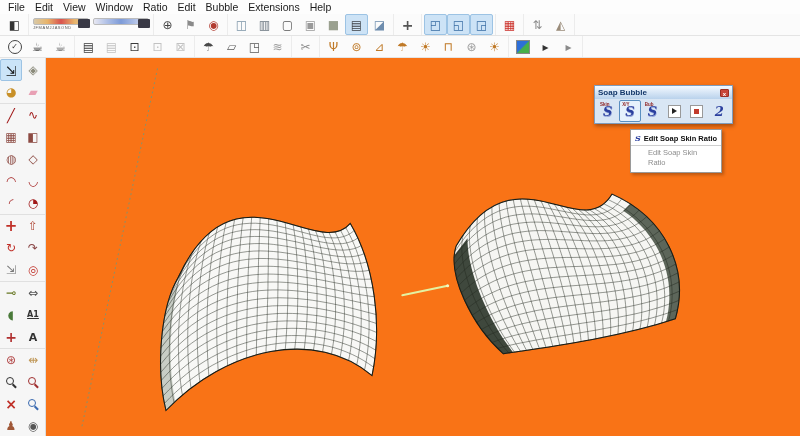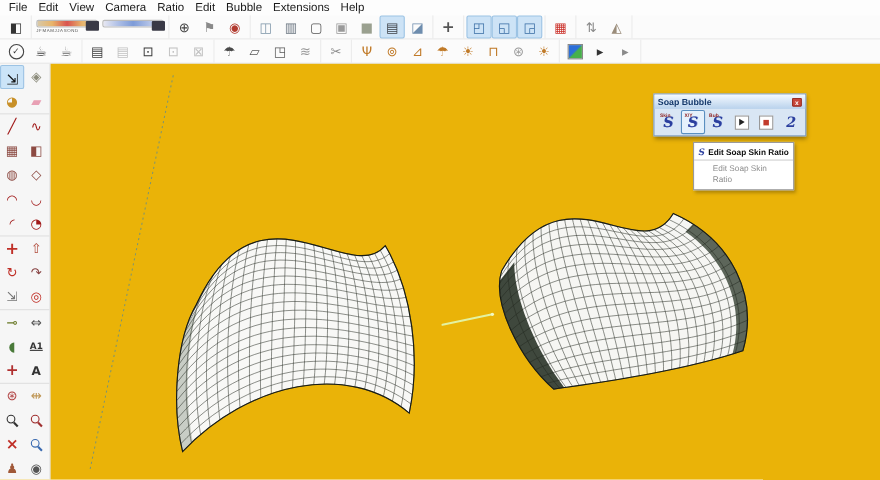--- a/index.html
+++ b/index.html
@@ -29,21 +29,21 @@
   .circ{border:1.2px solid #444;border-radius:50%;width:12px;height:12px;display:flex;align-items:center;justify-content:center;font-size:8px;}
 
   
   .content{display:flex;flex:1 1 auto;min-height:0;}
   .sidebar{width:45px;background:#f6f6f6;border-right:1px solid #dcdcdc;display:flex;flex-wrap:wrap;align-content:flex-start;padding-top:1px;flex:0 0 auto;}
   .tool{width:22px;height:22px;display:flex;align-items:center;justify-content:center;border-radius:2px;}
   .tool.sel{background:#cbe4f8;border:1px solid #9cc3e4;box-sizing:border-box;}
   .srule{width:100%;height:1px;background:#e0e0e0;margin:0;}
   .t-g{font-family:"DejaVu Sans",sans-serif;line-height:1;}
 
-  .viewport{position:relative;flex:1 1 auto;background:#eab308;overflow:hidden;}
+  .viewport{position:relative;flex:1 1 auto;background:#f97316;overflow:hidden;}
   #scene{position:absolute;left:0;top:0;display:block;}
 
   
   .soap-dialog{position:absolute;left:548px;top:27px;width:137px;border:1px solid #7e9cbd;box-shadow:1px 2px 4px rgba(0,0,0,.35);font-size:8px;background:#d9e6f4;z-index:4;}
   .sd-title{height:13px;background:linear-gradient(#f4f9ff,#b9d2ec);display:flex;align-items:center;padding:0 3px;font-weight:bold;color:#15396b;}
   .sd-close{margin-left:auto;width:9px;height:8px;background:#c9473a;color:#fff;font-size:6px;line-height:8px;text-align:center;border-radius:1px;border:1px solid #9a2f24;box-sizing:border-box;}
   .sd-body{height:24px;display:flex;align-items:center;padding:0 2px;gap:1px;}
   .sd-btn{width:20px;height:20px;display:flex;align-items:center;justify-content:center;border:1px solid transparent;border-radius:2px;position:relative;}
   .sd-btn.hover{background:#e5f1fc;border-color:#5a8fc0;}
   .sw-s{font-family:"DejaVu Serif",serif;font-size:13px;font-weight:bold;font-style:italic;color:#2b3f9e;text-shadow:0.5px 0.5px 0 #8ea0d8;}
@@ -62,21 +62,21 @@
   .tt-body{width:60px;padding:2px 4px 4px 17px;color:#8d8d8d;font-size:7.5px;line-height:1.3;}
 </style>
 </head>
 <body>
 
 <div class="app">
   <div class="menubar" id="menubar">
       <span class="mitem">File</span>
       <span class="mitem">Edit</span>
       <span class="mitem">View</span>
-      <span class="mitem">Camera</span>
+      <span class="mitem">Window</span>
       <span class="mitem">Ratio</span>
       <span class="mitem">Edit</span>
       <span class="mitem">Bubble</span>
       <span class="mitem">Extensions</span>
       <span class="mitem">Help</span>
     </div>
   <div class="toolbar" id="tbrow1">
       <div class="tgroup">
         <span class="tbtn">
           <span class="g" style="color: rgb(51, 51, 51);">◧</span>

